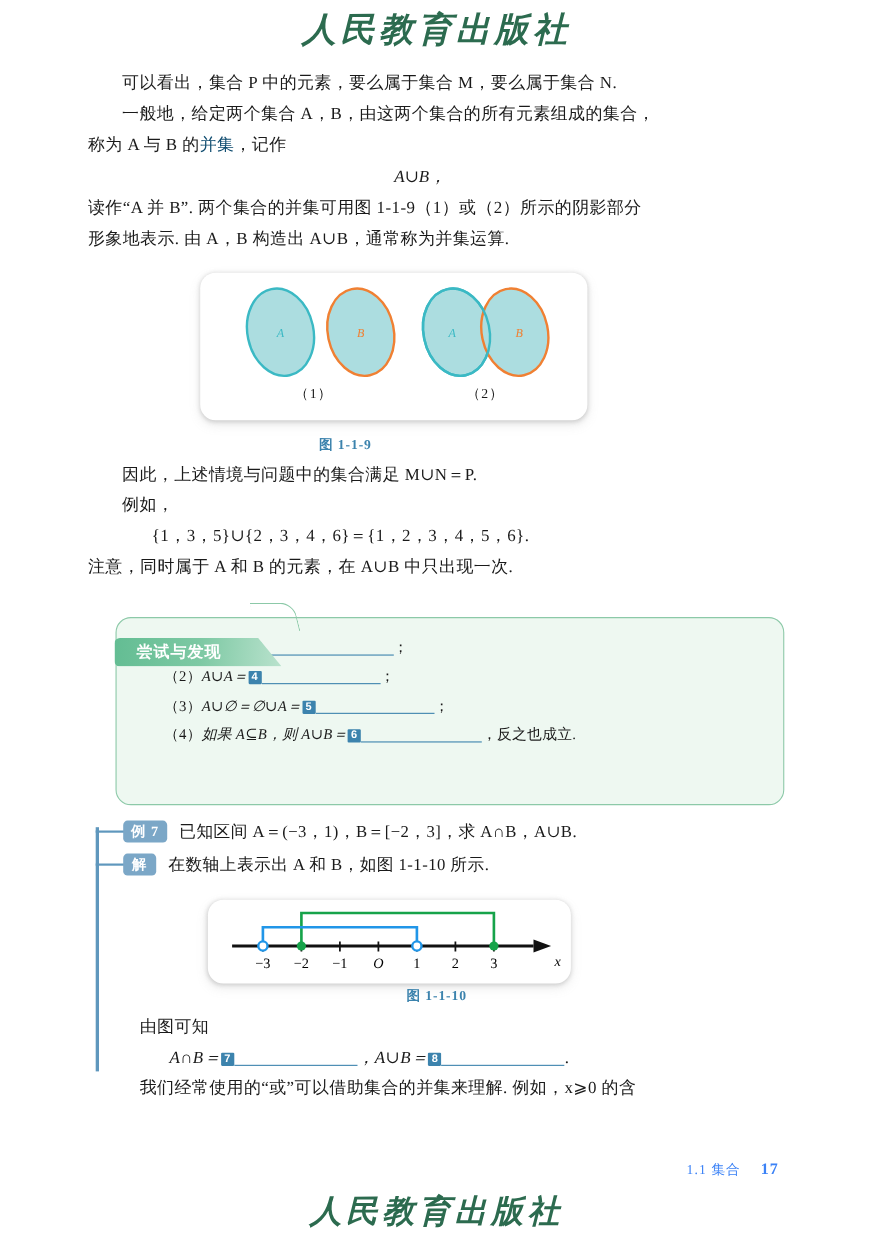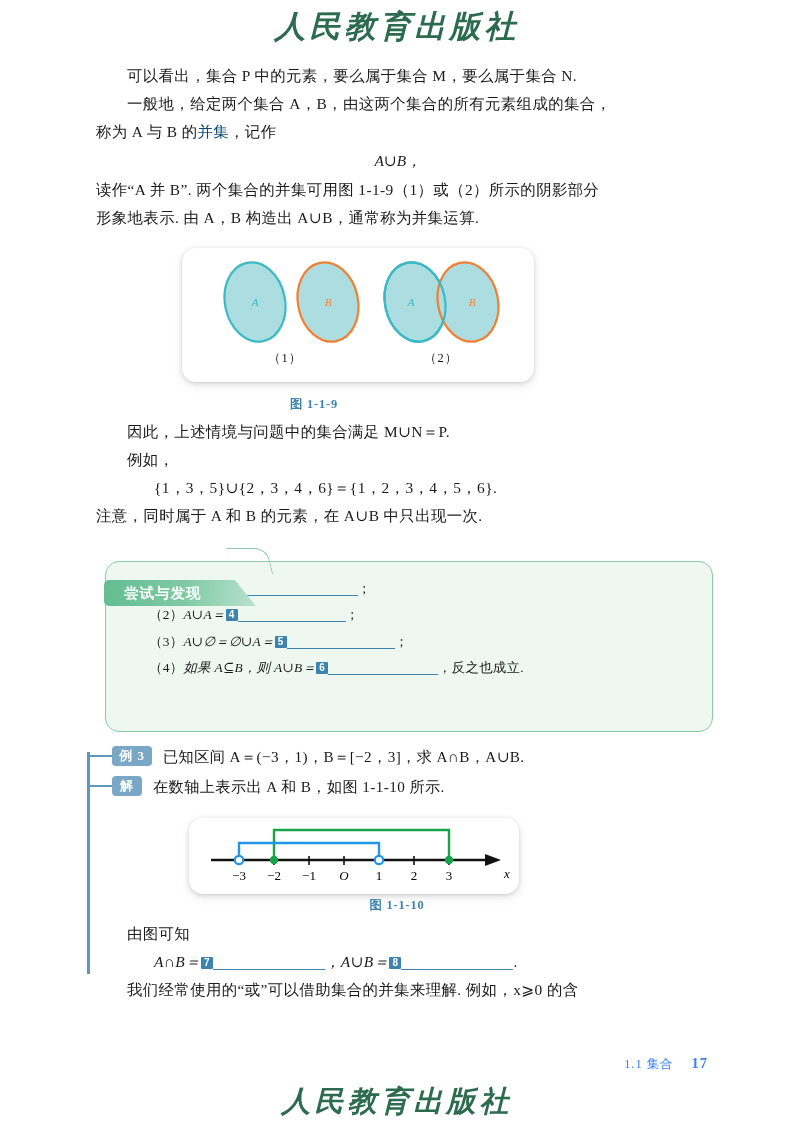--- a/index.html
+++ b/index.html
@@ -29,21 +29,21 @@
     letter-spacing: 4px;
     white-space: nowrap;
     user-select: none;
   }
   .logo-top { top: 6px; font-size: 31px; }
   .logo-bottom { top: 1082px; font-size: 29px; }
 
   
   .content {
     position: absolute;
-    left: 96px;
+    left: 80px;
     top: 62px;
     width: 604px;
   }
   p.para {
     margin: 0 0 1px 0;
     font-size: 15.4px;
     line-height: 27px;
     letter-spacing: 0.4px;
     text-align: left;
   }
@@ -299,21 +299,21 @@
     </p>
   </div>
 </div>
 <div class="green-tab">尝试与发现</div>
 <div class="green-tab-cap"></div>
 
 <div class="ex-rail"></div>
 <div class="ex-tick" style="top:755px;"></div>
 <div class="ex-tick" style="top:785px;"></div>
 
-<div class="badge" style="left:112px; top:746px; width:40px;">例 3</div>
+<div class="badge" style="left:112px; top:746px; width:40px;">例 7</div>
 <div class="ex-text" style="left:163px; top:746px;">已知区间 A＝(−3，1)，B＝[−2，3]，求 A∩B，A∪B.</div>
 
 <div class="badge" style="left:112px; top:776px; width:30px;">解</div>
 <div class="ex-text" style="left:153px; top:776px;">在数轴上表示出 A 和 B，如图 1-1-10 所示.</div>
 
 <div class="figcard nl-wrap">
   <svg width="330" height="76" viewBox="0 0 330 76" style="position:absolute;left:0;top:0;">
 
     <line x1="22" y1="42" x2="296" y2="42" stroke="#111111" stroke-width="2.6"></line>
     <polygon points="296,36 312,42 296,48" fill="#111111"></polygon>

